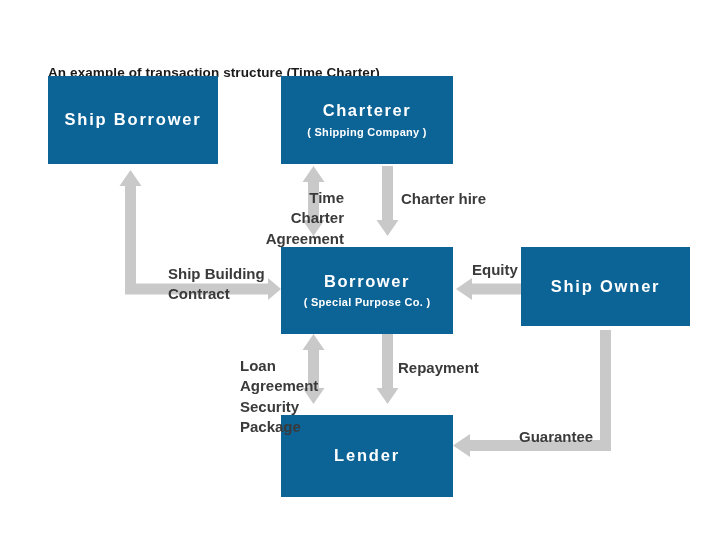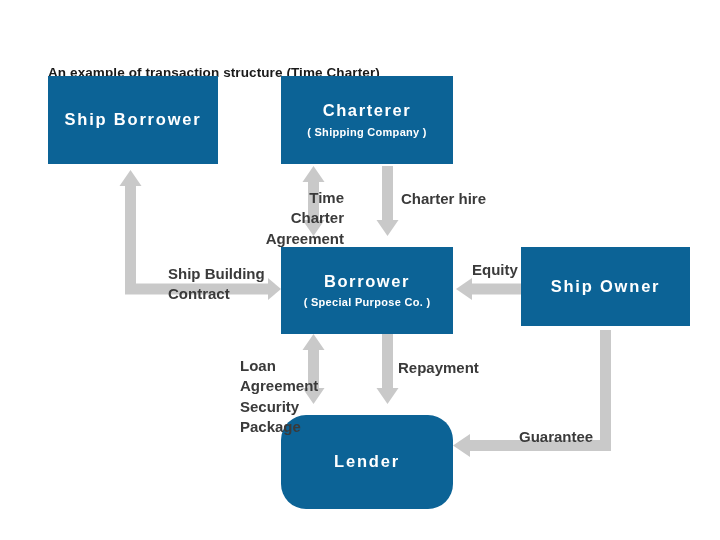--- a/index.html
+++ b/index.html
@@ -58,21 +58,21 @@
     letter-spacing: 0.3px;
     text-align: center;
     margin-top: 5px;
     line-height: 1.2;
   }
 
   #box-ship-builder { left: 48px;  top: 76px;  width: 170px; height: 88px; }
   #box-charterer    { left: 281px; top: 76px;  width: 172px; height: 88px; }
   #box-borrower     { left: 281px; top: 247px; width: 172px; height: 87px; }
   #box-ship-owner   { left: 521px; top: 247px; width: 169px; height: 79px; }
-  #box-lender       { left: 281px; top: 415px; width: 172px; height: 94px; border-radius: 25px; }
+  #box-lender       { left: 281px; top: 415px; width: 172px; height: 82px; }
 
   
   #box-ship-builder .entity-title,
   #box-ship-owner .entity-title,
   #box-lender .entity-title { letter-spacing: 1.8px; }
 
   
   #arrow-layer {
     position: absolute;
     left: 0; top: 0;

